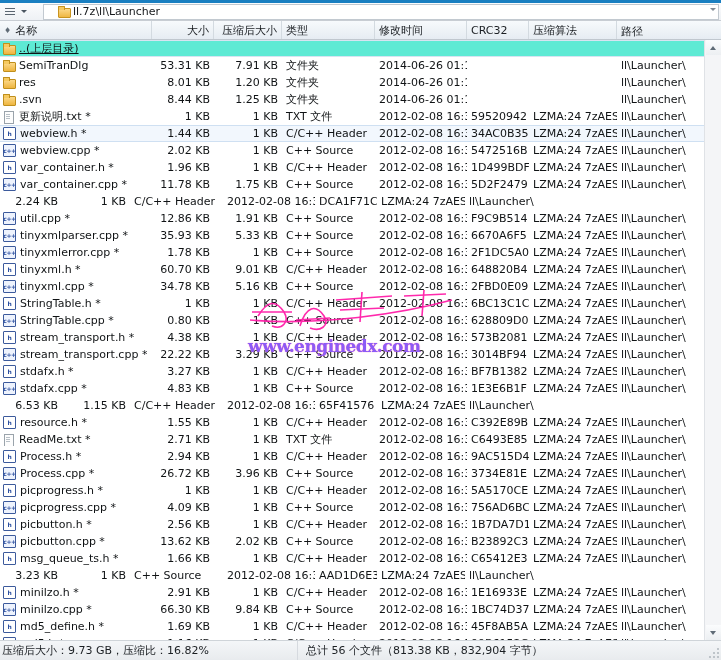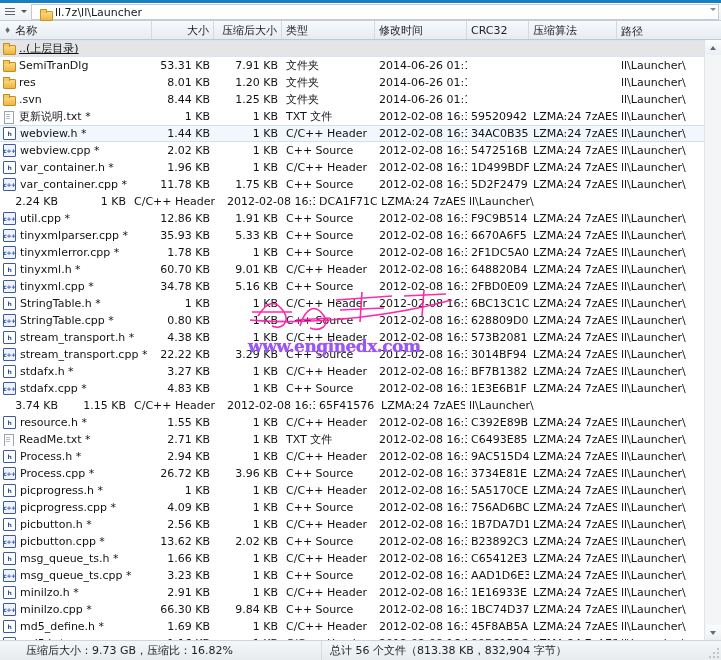--- a/index.html
+++ b/index.html
@@ -19,22 +19,22 @@
     background:linear-gradient(#fbfcfd,#eef1f5);
     border-bottom:1px solid #c8cdd3;padding:0 2px;
   }
   .hamb{width:13px;height:13px;display:flex;flex-direction:column;justify-content:center;
         align-items:center;gap:2px;margin:0 2px 0 1px;cursor:default;}
   .hamb i{display:block;width:10px;height:1px;background:#5a6570;}
   .dropcaret{width:11px;height:13px;display:flex;align-items:center;justify-content:center;}
   .caret-d{width:0;height:0;border-left:3px solid transparent;border-right:3px solid transparent;
            border-top:3px solid #4a5560;}
   .pathfield{
-    flex:1;height:14px;margin-left:2px;background:#fff;border:1px solid #c2c9d0;
-    display:flex;align-items:flex-end;padding:0 8px;position:relative;
+    flex:1;height:14px;margin-left:14px;background:#fff;border:1px solid #c2c9d0;
+    display:flex;align-items:center;padding:0 14px;position:relative;
   }
   .folder-ico{
     width:11px;height:9px;margin-right:4px;position:relative;flex:0 0 auto;
   }
   .folder-ico::before{
     content:"";position:absolute;left:0;top:1px;width:11px;height:8px;
     background:linear-gradient(#fcd98a,#efb743);border:1px solid #c9941f;border-radius:0 1px 1px 1px;
   }
   .folder-ico::after{
     content:"";position:absolute;left:0;top:-1px;width:5px;height:3px;
@@ -58,21 +58,21 @@
   .ch .sortmark{color:#5f6b76;font-size:8px;margin-right:4px;}
   .ch:last-of-type{border-right:none;align-items:flex-end;}
 
   
   .listwrap{flex:1 1 auto;display:flex;background:#fff;overflow:hidden;position:relative;}
   .list{flex:1 1 auto;overflow:hidden;background:#fff;position:relative;}
   .row{
     height:17px;display:flex;align-items:center;box-sizing:border-box;white-space:nowrap;
   }
   .row.sel{background:#f2f7fd;border-top:1px solid #cfe0f2;border-bottom:1px solid #cfe0f2;height:17px;}
-  .row.parent{background:#e5e5e5;border-top:1px solid #d7e4f1;border-bottom:1px solid #d7e4f1;text-align:right;}
+  .row.parent{background:#5eead4;border-top:1px solid #d7e4f1;border-bottom:1px solid #d7e4f1;text-align:right;}
   .cell{
     box-sizing:border-box;padding:0 4px;overflow:hidden;font-size:11px;color:#101315;
     display:flex;align-items:center;
   }
   .cell.num{justify-content:flex-end;}
 
   
   .c-name{width:152px;flex:0 0 152px;padding-left:3px;}
   .c-size{width:62px;flex:0 0 62px;text-align:center;}
   .c-psize{width:68px;flex:0 0 68px;}
@@ -120,21 +120,21 @@
         background:linear-gradient(#fbfcfd,#eceff2);}
   .sbtn .ar-up{width:0;height:0;border-left:3px solid transparent;border-right:3px solid transparent;
                border-bottom:4px solid #5f6b76;}
   .sbtn .ar-dn{width:0;height:0;border-left:3px solid transparent;border-right:3px solid transparent;
                border-top:4px solid #5f6b76;}
 
   
   .statusbar{
     height:19px;flex:0 0 auto;display:flex;align-items:center;
     background:linear-gradient(#f4f6f8,#e8ebee);border-top:1px solid #cfd4d9;
-    font-size:11px;color:#1b1f23;position:relative;padding-left:24px;
+    font-size:11px;color:#1b1f23;position:relative;
   }
   .st-left{width:295px;padding-left:2px;overflow:hidden;white-space:nowrap;
            border-right:1px solid #d6dadf;height:19px;display:flex;align-items:center;}
   .st-mid{flex:1;padding-left:8px;overflow:hidden;white-space:nowrap;height:19px;display:flex;align-items:center;}
   .grip{position:absolute;right:1px;bottom:1px;width:11px;height:11px;opacity:.55;}
   .grip i{position:absolute;width:2px;height:2px;background:#9aa3ab;}
 
   
   .wm{position:absolute;left:0;top:0;width:721px;height:660px;pointer-events:none;}
   .wm-url{
@@ -489,21 +489,21 @@
           </div>
           <div class="cell c-size num">4.83 KB</div>
           <div class="cell c-psize num">1 KB</div>
           <div class="cell c-type">C++ Source</div>
           <div class="cell c-mtime">2012-02-08 16:37:...</div>
           <div class="cell c-crc">1E3E6B1F</div>
           <div class="cell c-method">LZMA:24 7zAES:19</div>
           <div class="cell c-path">ll\Launcher\</div>
         </div>
         <div class="row">
-          <div class="cell c-size num">3.74 KB</div>
+          <div class="cell c-size num">6.53 KB</div>
           <div class="cell c-psize num">1.15 KB</div>
           <div class="cell c-type">C/C++ Header</div>
           <div class="cell c-mtime">2012-02-08 16:37:...</div>
           <div class="cell c-crc">65F41576</div>
           <div class="cell c-method">LZMA:24 7zAES:19</div>
           <div class="cell c-path">ll\Launcher\</div>
         </div>
         <div class="row">
           <div class="cell c-name">
             <span class="ficon hdr">
@@ -631,26 +631,20 @@
           </div>
           <div class="cell c-size num">1.66 KB</div>
           <div class="cell c-psize num">1 KB</div>
           <div class="cell c-type">C/C++ Header</div>
           <div class="cell c-mtime">2012-02-08 16:37:...</div>
           <div class="cell c-crc">C65412E3</div>
           <div class="cell c-method">LZMA:24 7zAES:19</div>
           <div class="cell c-path">ll\Launcher\</div>
         </div>
         <div class="row">
-          <div class="cell c-name">
-            <span class="ficon cpp">
-              <span>c++</span>
-            </span>
-            <span class="nm">msg_queue_ts.cpp *</span>
-          </div>
           <div class="cell c-size num">3.23 KB</div>
           <div class="cell c-psize num">1 KB</div>
           <div class="cell c-type">C++ Source</div>
           <div class="cell c-mtime">2012-02-08 16:37:...</div>
           <div class="cell c-crc">AAD1D6E3</div>
           <div class="cell c-method">LZMA:24 7zAES:19</div>
           <div class="cell c-path">ll\Launcher\</div>
         </div>
         <div class="row">
           <div class="cell c-name">

